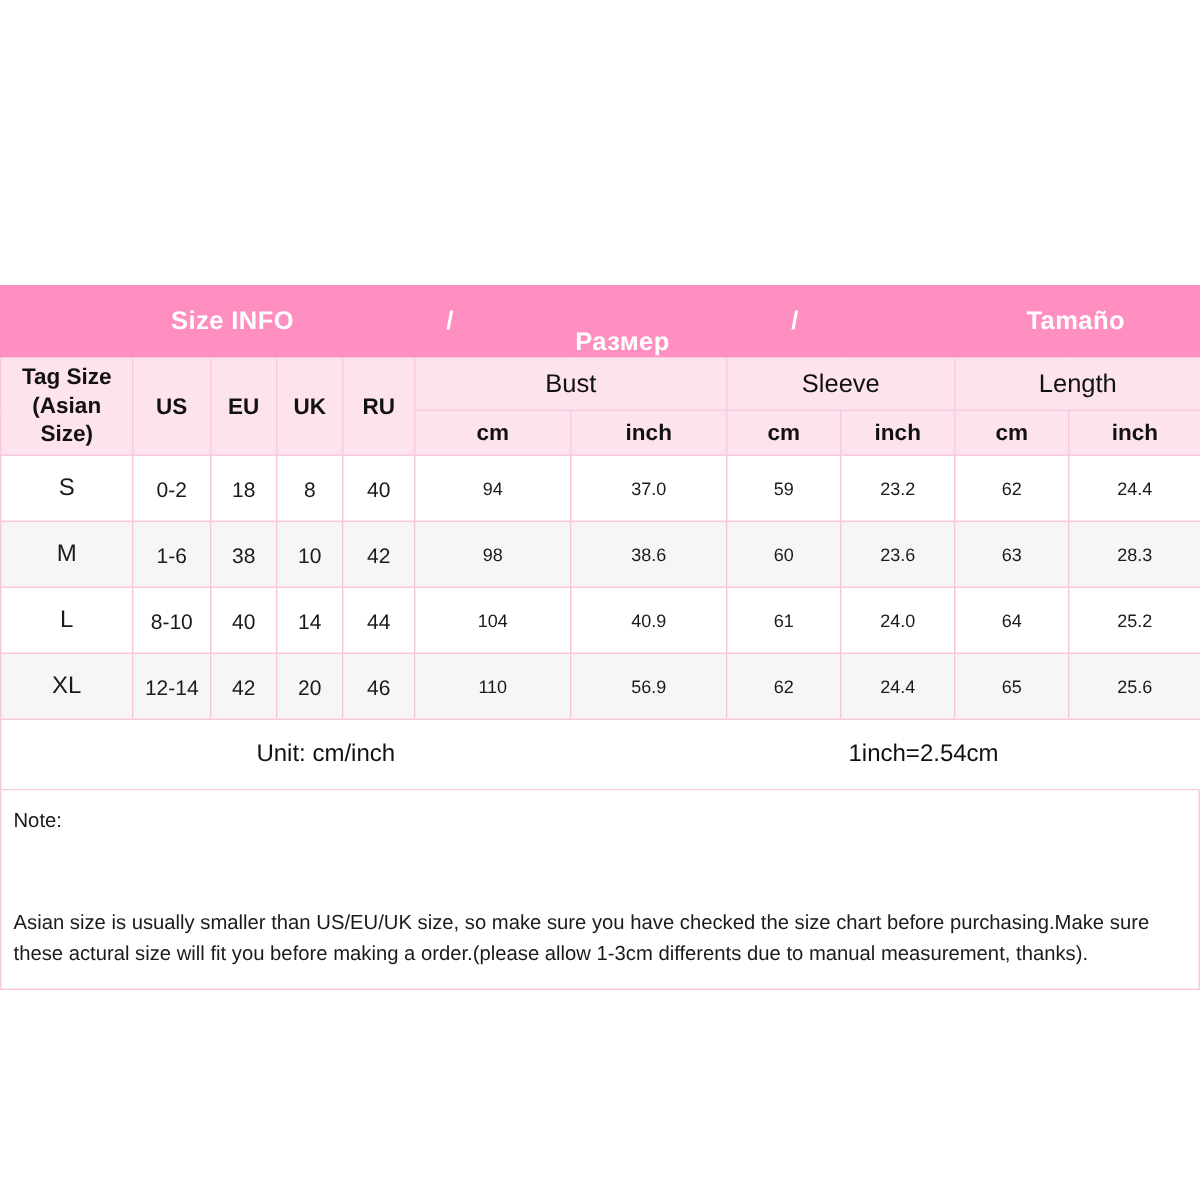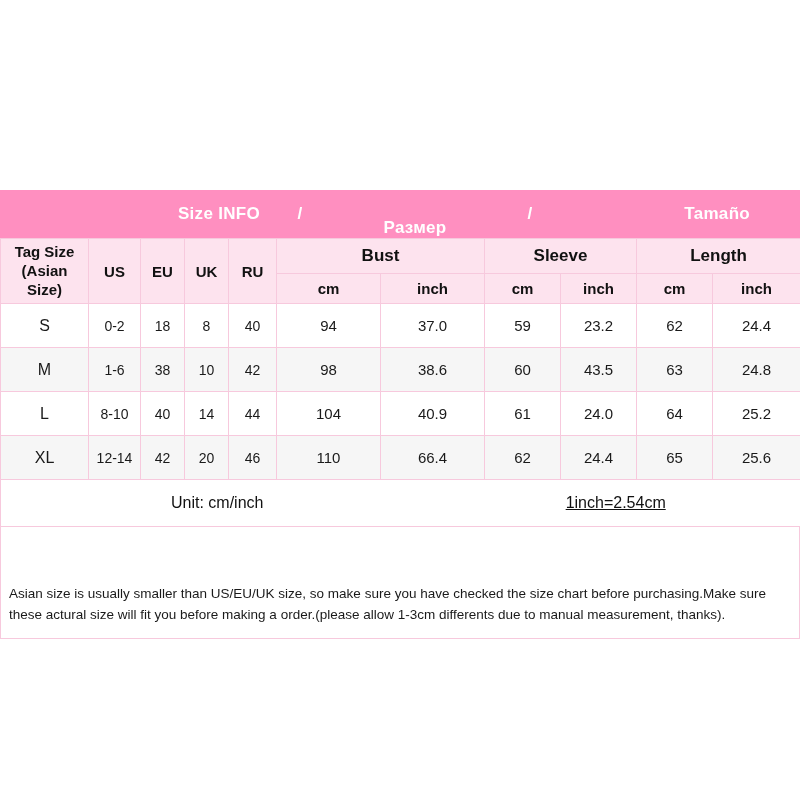--- a/index.html
+++ b/index.html
@@ -35,21 +35,21 @@
     font-weight: bold;
     letter-spacing: 0.3px;
   }
   .title-bar .t-item {
     padding: 0 0px;
   }
   .title-bar .t-sep {
     padding: 0 0px;
     font-weight: bold;
   }
-  .ts1 { width: 210px; text-align: right; }
+  .ts1 { width: 210px; text-align: center; }
   .ts-sep1 { width: 80px; text-align: center; }
   .ts2 { width: 150px; text-align: center; margin-top: 28px; }
   .ts-sep2 { width: 80px; text-align: center; }
   .ts3 { width: 180px; text-align: right; }
 
   
   table.size-table {
     border-collapse: collapse;
     width: 800px;
     table-layout: fixed;
@@ -77,31 +77,31 @@
     line-height: 1.25;
     padding: 4px 2px;
   }
   td.unit-sub {
     font-size: 13px;
     font-weight: bold;
     background: #fde3ee;
   }
   tr.hdr-row1 td.group-hdr {
     font-size: 17px;
-    font-weight: bold;
+    font-weight: normal;
   }
   
   tr.data-row td {
     height: 41px;
   }
   tr.row-odd td { background: #ffffff; }
   tr.row-even td { background: #f6f6f6; }
   tr.data-row td.c-tag { font-size: 16px; }
   tr.data-row td.c-small { font-size: 14px; }
-  tr.data-row td.c-num { font-size: 15px; margin-top: 24px; }
+  tr.data-row td.c-num { font-size: 12px; margin-top: 24px; }
 
   
   tr.unit-row td {
     background: #ffffff;
     height: 44px;
     font-size: 16px;
     color: #111111;
     margin-left: 13px;
   }
   .unit-inner {
@@ -109,21 +109,20 @@
     align-items: center;
     height: 100%;
   }
   .unit-left {
     width: 54%;
     text-align: center;
   }
   .unit-right {
     width: 46%;
     text-align: center;
-    text-decoration: underline;
   }
   
   .note-box {
     width: 800px;
     box-sizing: border-box;
     padding: 10px 8px 12px 8px;
     background: #ffffff;
     border-left: 1px solid #f7c9dd;
     border-right: 1px solid #f7c9dd;
     border-bottom: 1px solid #f7c9dd;
@@ -201,23 +200,23 @@
 
         <tr class="data-row row-even">
           <td class="c-tag">M</td>
           <td class="c-small">1-6</td>
           <td class="c-small">38</td>
           <td class="c-small">10</td>
           <td class="c-small">42</td>
           <td class="c-num">98</td>
           <td class="c-num">38.6</td>
           <td class="c-num">60</td>
-          <td class="c-num">43.5</td>
+          <td class="c-num">23.6</td>
           <td class="c-num">63</td>
-          <td class="c-num">24.8</td>
+          <td class="c-num">28.3</td>
         </tr>
 
         <tr class="data-row row-odd">
           <td class="c-tag">L</td>
           <td class="c-small">8-10</td>
           <td class="c-small">40</td>
           <td class="c-small">14</td>
           <td class="c-small">44</td>
           <td class="c-num">104</td>
           <td class="c-num">40.9</td>
@@ -227,36 +226,37 @@
           <td class="c-num">25.2</td>
         </tr>
 
         <tr class="data-row row-even">
           <td class="c-tag">XL</td>
           <td class="c-small">12-14</td>
           <td class="c-small">42</td>
           <td class="c-small">20</td>
           <td class="c-small">46</td>
           <td class="c-num">110</td>
-          <td class="c-num">66.4</td>
+          <td class="c-num">56.9</td>
           <td class="c-num">62</td>
           <td class="c-num">24.4</td>
           <td class="c-num">65</td>
           <td class="c-num">25.6</td>
         </tr>
 
         <tr class="unit-row">
           <td colspan="11">
             <div class="unit-inner">
               <span class="unit-left">Unit: cm/inch</span>
               <span class="unit-right">1inch=2.54cm</span>
             </div>
           </td>
         </tr>
       </tbody>
     </table>
 
     <div class="note-box">
+      <span class="note-label">Note:</span>
       <span class="note-text">Asian size is usually smaller than US/EU/UK size, so make sure you have checked the size chart before purchasing.Make sure these actural size will fit you before making a order.(please allow 1-3cm differents due to manual measurement, thanks).</span>
     </div>
 
   </div>
 </div>
 
 </body></html>

